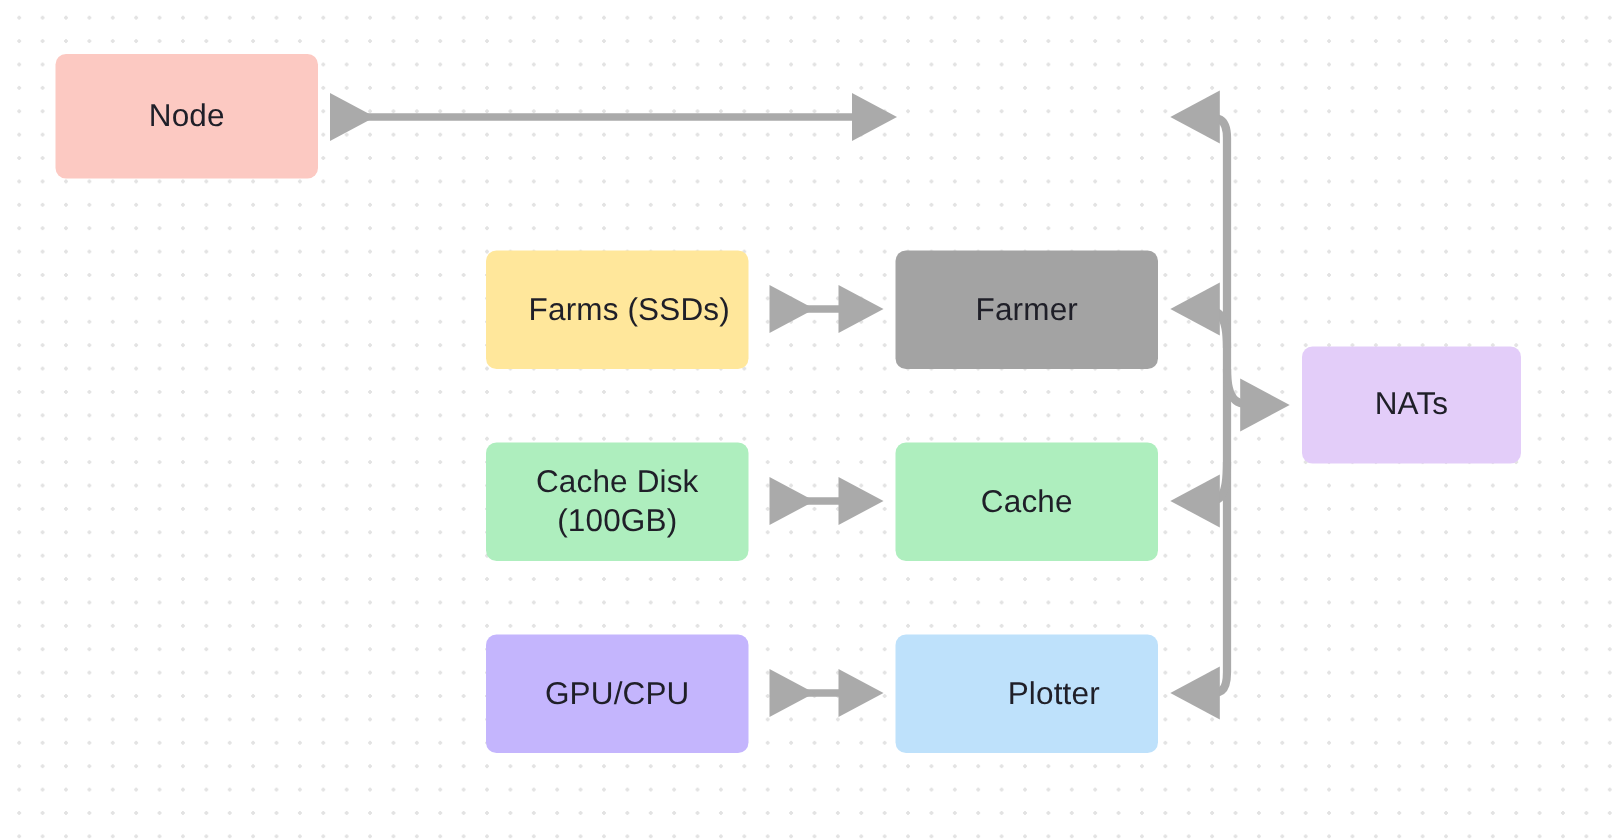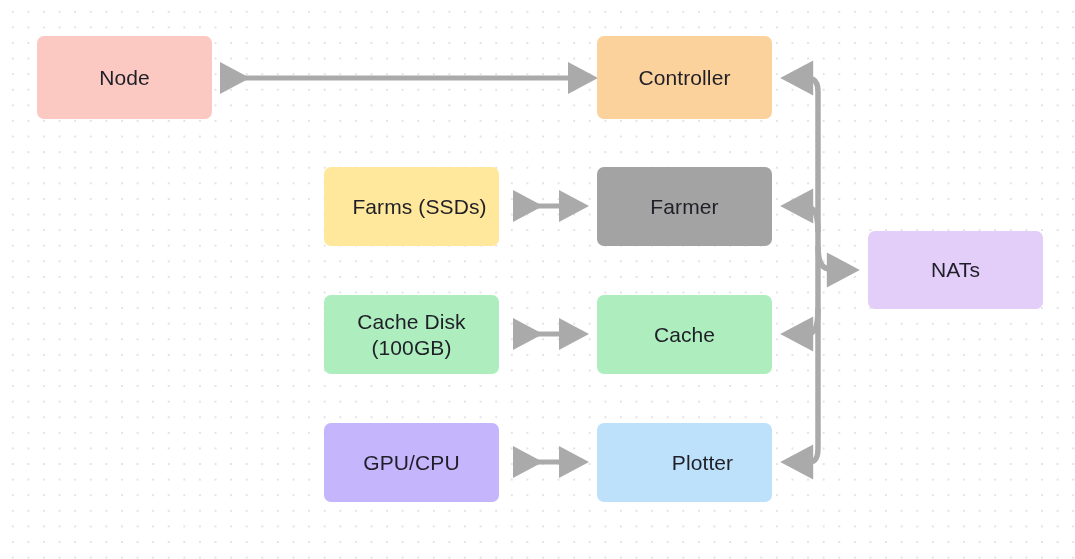--- a/index.html
+++ b/index.html
@@ -95,23 +95,20 @@
 
     <g>
       <path d="M 818 246 C 818 270 826 270 840 270" fill="none" stroke="#aaaaaa" stroke-width="5.5" stroke-linecap="butt" marker-end="url(#arrowR)"></path>
     </g>
   </svg>
 
   <div class="node-box" style="left:37px; top:36px; width:175px; height:83px; background:#fcc9c2;">
     <span>Node</span>
   </div>
 
-  <div class="node-box" style="left:597px; top:36px; width:175px; height:83px; background:#fbd29b;">
-    <span>Controller</span>
-  </div>
 
   <div class="node-box" style="left:324px; top:167px; width:175px; height:79px; background:#ffe79b;padding-left:16px;">
     <span>Farms (SSDs)</span>
   </div>
 
   <div class="node-box" style="left:597px; top:167px; width:175px; height:79px; background:#a3a3a3;">
     <span>Farmer</span>
   </div>
 
   <div class="node-box" style="left:324px; top:295px; width:175px; height:79px; background:#aeeebe;">
@@ -123,17 +120,17 @@
   </div>
 
   <div class="node-box" style="left:324px; top:423px; width:175px; height:79px; background:#c4b5fd;">
     <span>GPU/CPU</span>
   </div>
 
   <div class="node-box" style="left:597px; top:423px; width:175px; height:79px; background:#bee1fb;padding-left:36px;">
     <span>Plotter</span>
   </div>
 
-  <div class="node-box" style="left:868px; top:231px; width:175px; height:78px; background:#e3cdf9;">
+  <div class="node-box" style="left:868px; top:231px; width:146px; height:78px; background:#e3cdf9;">
     <span>NATs</span>
   </div>
 
 </div>
 
 </body></html>

